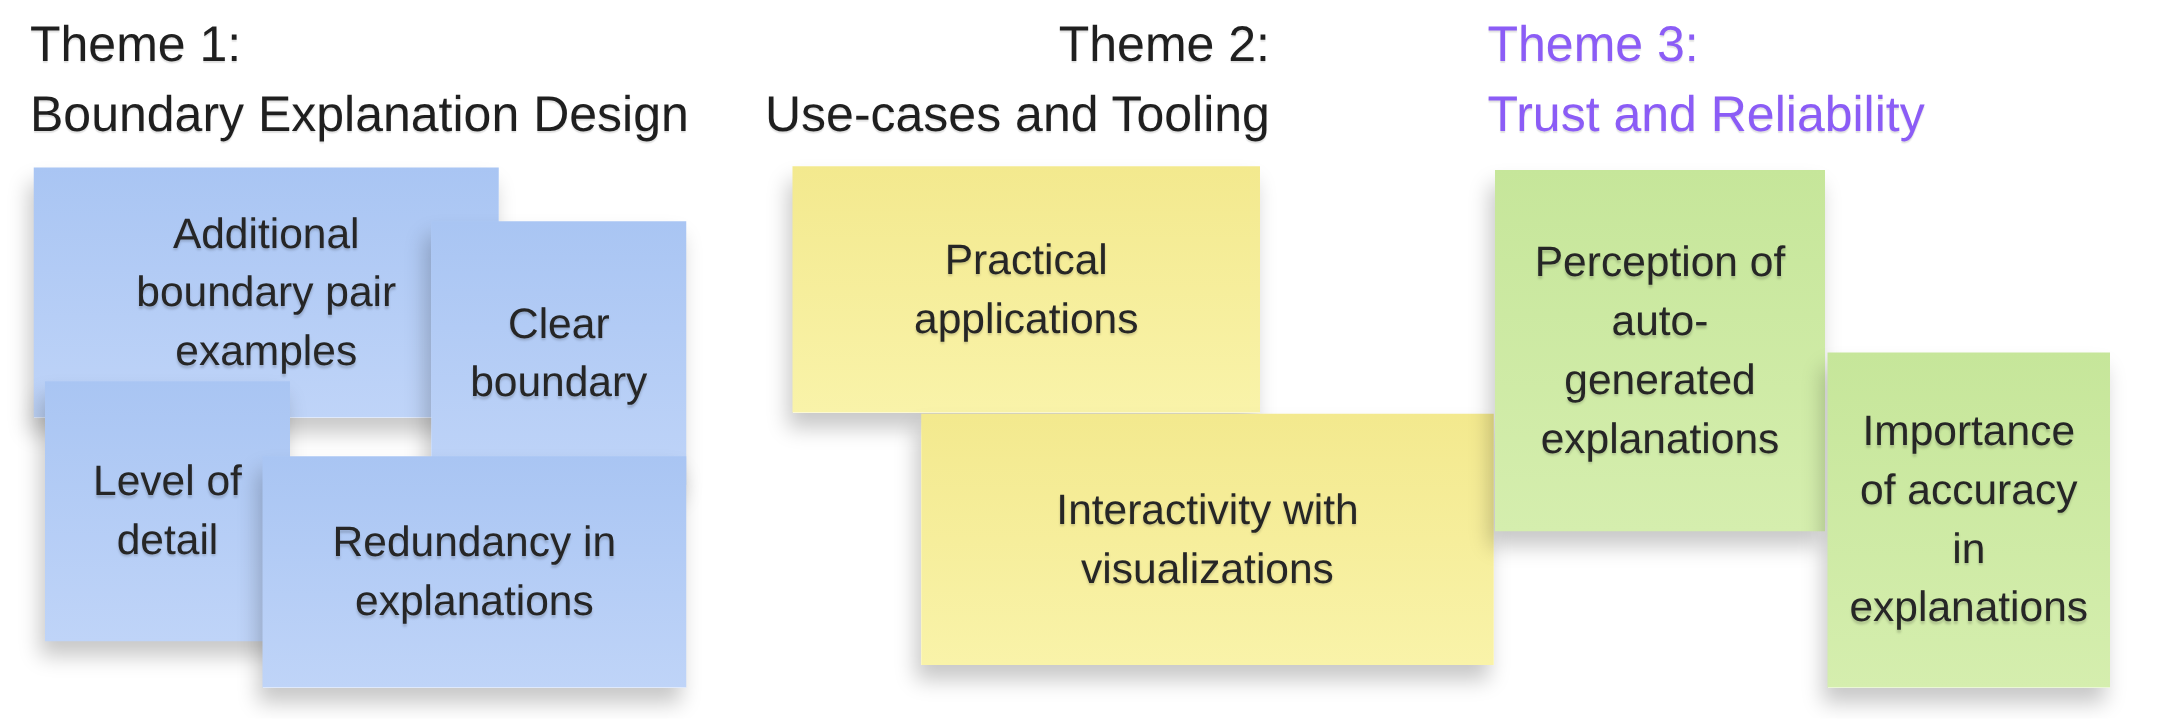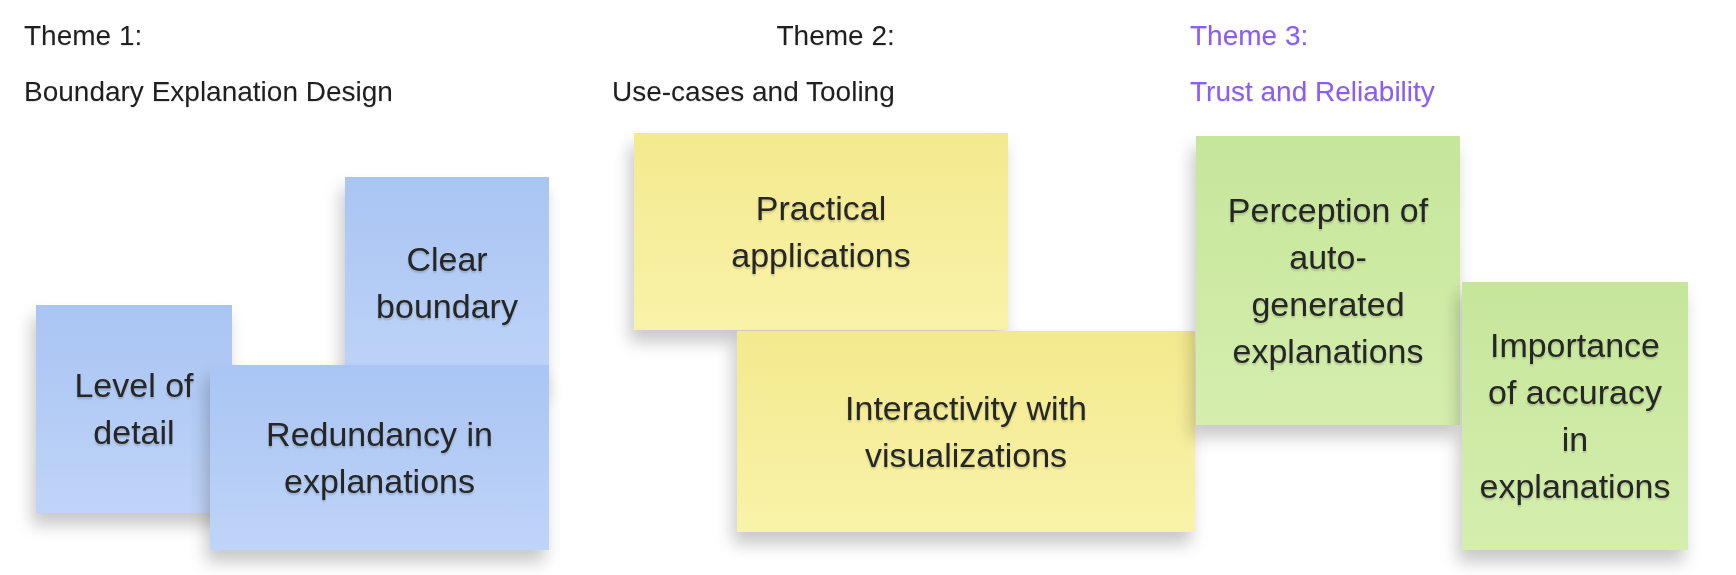--- a/index.html
+++ b/index.html
@@ -11,21 +11,21 @@
     position: relative;
     width: 1736px;
     height: 575px;
     background: #ffffff;
     overflow: hidden;
     font-family: "Liberation Sans", sans-serif;
   }
   .theme-title {
     position: absolute;
     white-space: pre-line;
-    font-size: 28px;
+    font-size: 40px;
     line-height: 56px;
     font-weight: 400;
     color: #1f1f1f;
     text-shadow: 0 1px 1px rgba(0,0,0,0.12);
   }
   .note {
     position: absolute;
     display: flex;
     align-items: center;
     justify-content: center;
@@ -46,20 +46,23 @@
 
 <div class="canvas" style="background: rgb(255, 255, 255);">
 
   <div class="theme-title" style="left: 24px; top: 8px; color: rgb(31, 31, 31);">Theme 1:
 Boundary Explanation Design</div>
   <div class="theme-title" style="left: 612px; top: 8px; color: rgb(31, 31, 31); text-align: right;">Theme 2:
 Use-cases and Tooling</div>
   <div class="theme-title" style="left: 1190px; top: 8px; color: #8b5cf6;">Theme 3:
 Trust and Reliability</div>
 
+  <div class="note" style="left: 27px; top: 134px; width: 372px; height: 200px; background: linear-gradient(rgb(169, 197, 243) 0%, rgb(191, 212, 248) 100%); color: rgb(38, 38, 38);">Additional
+boundary pair
+examples</div>
   <div class="note" style="left: 345px; top: 177px; width: 204px; height: 211px; background: linear-gradient(rgb(169, 197, 243) 0%, rgb(191, 212, 248) 100%); color: rgb(38, 38, 38);">Clear
 boundary</div>
   <div class="note" style="left: 36px; top: 305px; width: 196px; height: 208px; background: linear-gradient(rgb(169, 197, 243) 0%, rgb(191, 212, 248) 100%); color: rgb(38, 38, 38);">Level of
 detail</div>
   <div class="note" style="left: 210px; top: 365px; width: 339px; height: 185px; background: linear-gradient(rgb(169, 197, 243) 0%, rgb(191, 212, 248) 100%); color: rgb(38, 38, 38);">Redundancy in
 explanations</div>
 
   <div class="note" style="left: 634px; top: 133px; width: 374px; height: 197px; background: linear-gradient(rgb(243, 233, 142) 0%, rgb(249, 243, 169) 100%); color: rgb(38, 38, 38);">Practical
 applications</div>
   <div class="note" style="left: 737px; top: 331px; width: 458px; height: 201px; background: linear-gradient(rgb(243, 233, 142) 0%, rgb(249, 243, 169) 100%); color: rgb(38, 38, 38);">Interactivity with

